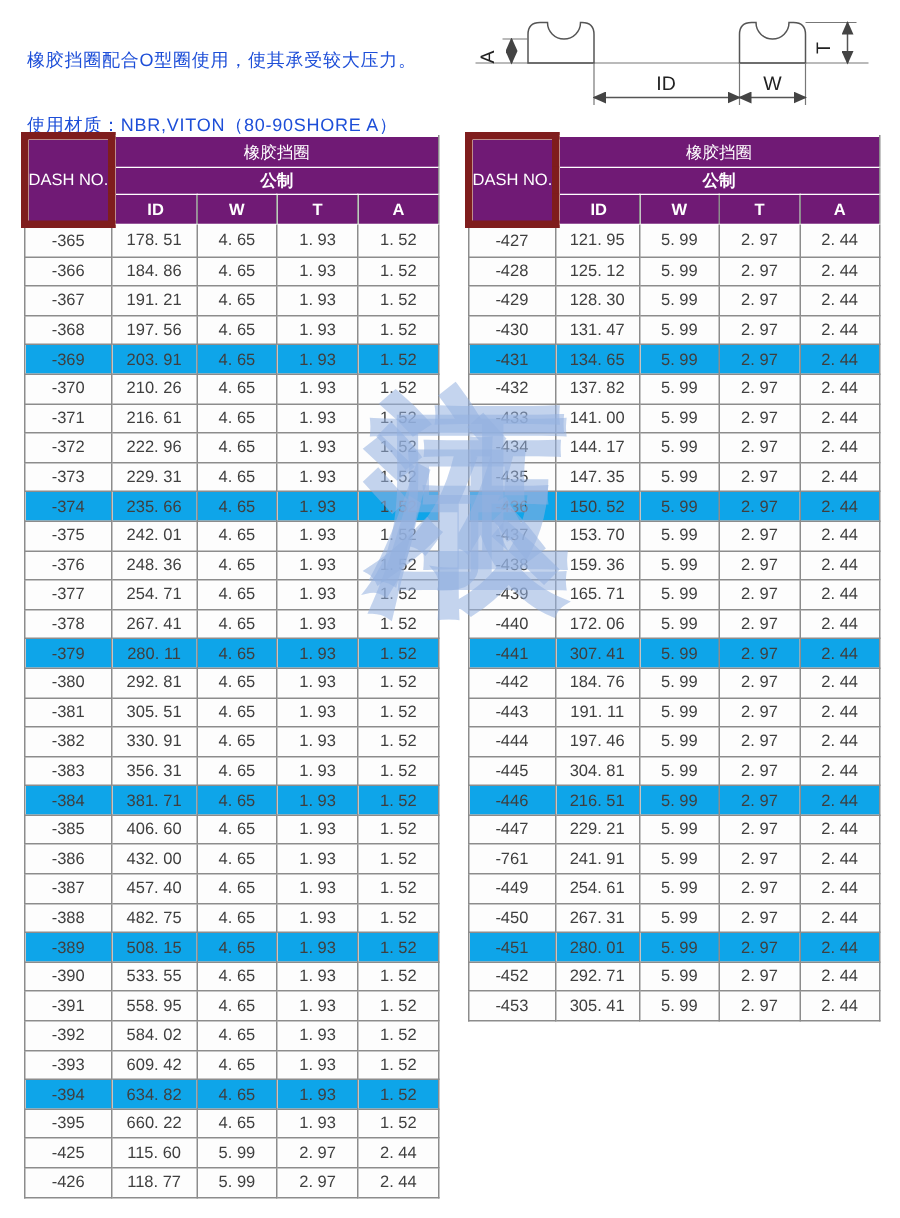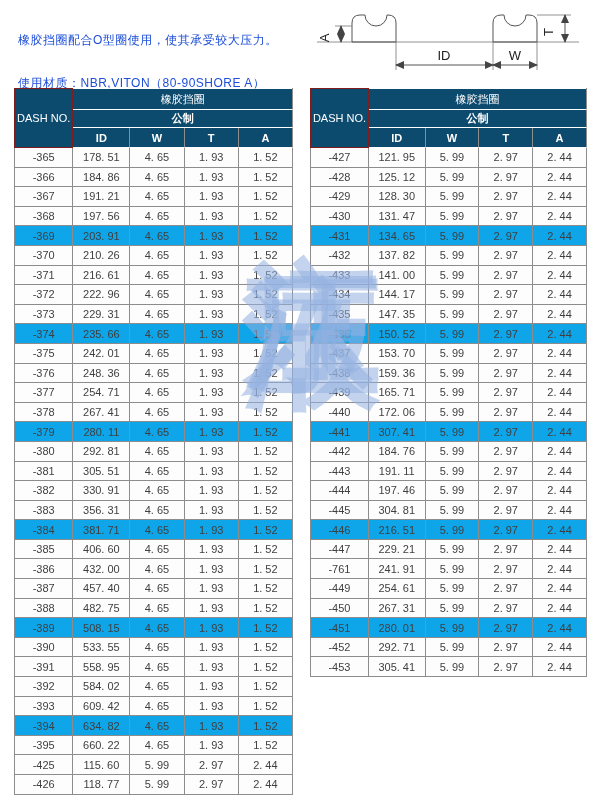--- a/index.html
+++ b/index.html
@@ -14,26 +14,26 @@
   
   .diagram{position:absolute;left:305px;top:2px;width:292px;height:82px;}
 
   
   .tbl-wrap{position:absolute;top:88px;}
   #left-table{left:14px;width:279px;}
   #right-table{left:310px;width:277px;}
   table{width:100%;border-collapse:collapse;table-layout:fixed;}
   th,td{border:1px solid #8c8c8c;text-align:center;vertical-align:middle;
         font-size:11px;padding:0;overflow:hidden;white-space:nowrap;}
-  thead th{background:#0c4a6e;color:#ffffff;font-weight:bold;
+  thead th{background:#701a75;color:#ffffff;font-weight:bold;
            border:1px solid rgba(255,255,255,.55);border-left:1px solid #8c8c8c;border-right:1px solid #8c8c8c;}
   thead tr.h1 th{height:20px;font-weight:normal;}
   thead tr.h2 th{height:17px;font-weight:bold;}
   thead tr.h3 th{height:19px;}
-  thead th.dash{font-weight:bold;border:1px solid #7f1d1d;}
+  thead th.dash{font-weight:bold;border:5px solid #7f1d1d;}
   tbody td{height:18.6px;color:#3f3f3f;background:#fdfdfd;}
   tbody tr.hl td{background:#0ea5e9;}
   col.c0{width:21%;} col.c1{width:20.5%;} col.c2{width:19.5%;} col.c3{width:19.5%;} col.c4{width:19.5%;}
 
   
   .watermark{
     position:absolute;left:238px;top:138px;z-index:5;pointer-events:none;
     writing-mode:vertical-rl;text-orientation:upright;
     font-size:138px;line-height:150px;font-weight:bold;letter-spacing:10px;
     color:rgba(148,176,224,0.55);

